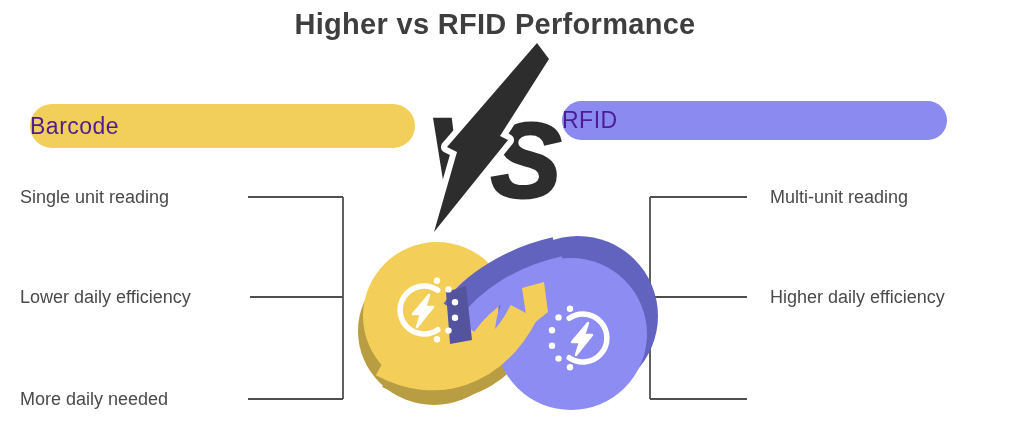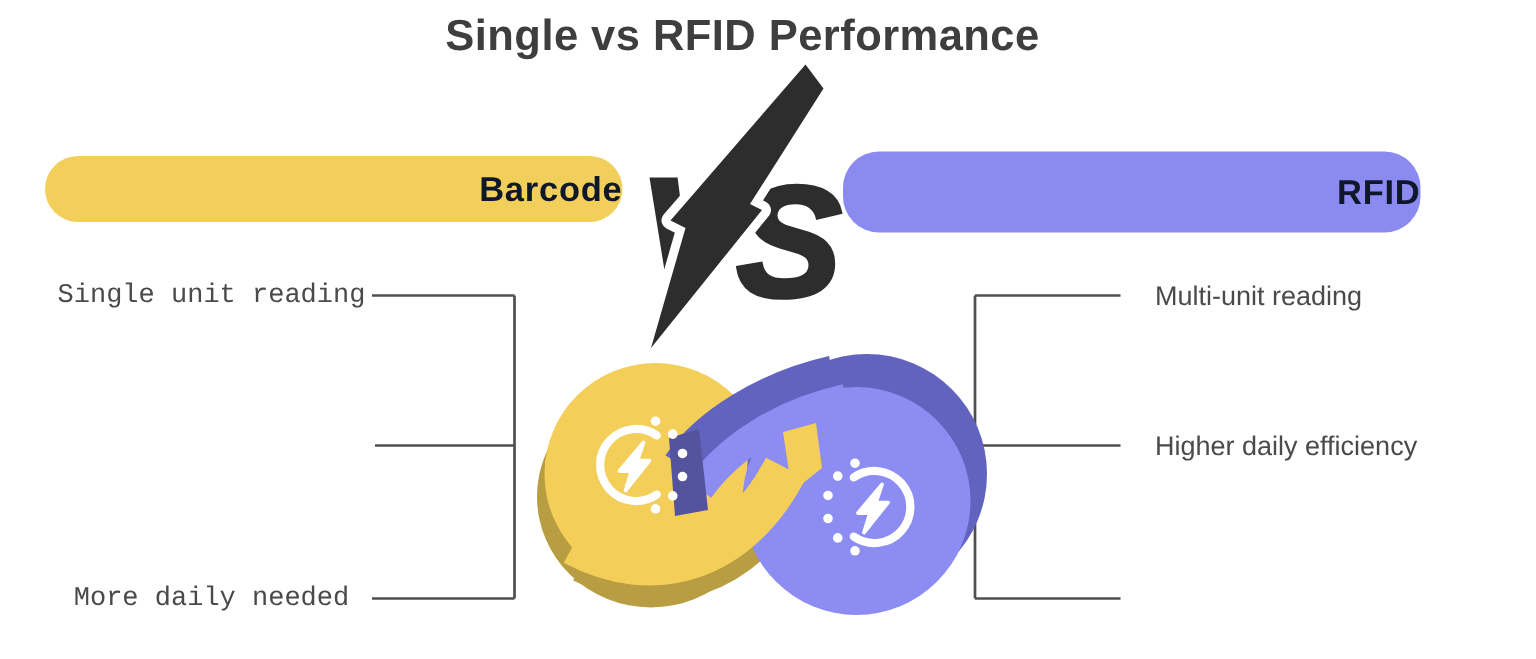--- a/index.html
+++ b/index.html
@@ -5,41 +5,41 @@
   html,body{margin:0;padding:0;background:#ffffff;}
   .canvas{
     position:relative;width:1024px;height:439px;background:#ffffff;
     overflow:hidden;font-family:"Liberation Sans",sans-serif;
   }
   .title{
     position:absolute;top:8px;left:0;width:990px;text-align:center;
     font-size:29px;font-weight:bold;color:#3E3E3E;letter-spacing:.3px;
   }
   .pill{
-    position:absolute;border-radius:24px;display:flex;align-items:center;justify-content:flex-end;
-    color:#0f172a;font-size:23px;font-weight:bold;letter-spacing:.5px;
+    position:absolute;border-radius:24px;display:flex;align-items:center;justify-content:flex-start;
+    color:#4c1d95;font-size:23px;font-weight:normal;letter-spacing:.5px;
   }
   .pill.barcode{left:30px;top:104px;width:385px;height:44px;background:#F2CE5B;}
-  .pill.rfid{left:562px;top:101px;width:385px;height:54px;background:#8A8AF0;}
+  .pill.rfid{left:562px;top:101px;width:385px;height:39px;background:#8A8AF0;}
   .row{position:absolute;height:24px;line-height:24px;font-size:18px;color:#4A4A4A;}
-  .row.left{left:20px;width:242px;text-align:center;font-family:Liberation Mono, monospace;}
+  .row.left{left:20px;width:242px;text-align:left;}
   .row.right{left:770px;width:246px;text-align:left;}
   .r1{top:185px;} .r2{top:285px;} .r3{top:387px;}
   svg.layer{position:absolute;left:0;top:0;width:1024px;height:439px;}
   .vs-letter{
     font-family:"Liberation Sans",sans-serif;font-style:italic;font-weight:bold;
     font-size:105px;fill:#2D2D2D;stroke:#2D2D2D;stroke-width:3;paint-order:stroke;
   }
 </style>
 </head>
 <body>
 
 <div class="canvas">
 
-  <div class="title">Single vs RFID Performance</div>
+  <div class="title">Higher vs RFID Performance</div>
 
   <svg class="layer" viewBox="0 0 1024 439" aria-hidden="true">
 
     <g stroke="#4F4F4F" stroke-width="1.8" fill="none">
       <path d="M343,197 V399"></path>
       <path d="M248,197 H343"></path>
       <path d="M250,297 H343"></path>
       <path d="M248,399 H343"></path>
     </g>
 
@@ -106,18 +106,19 @@
   </svg>
 
   <div class="pill barcode">
     <span>Barcode</span>
   </div>
   <div class="pill rfid">
     <span>RFID</span>
   </div>
 
   <div class="row left r1">Single unit reading</div>
+  <div class="row left r2">Lower daily efficiency</div>
   <div class="row left r3">More daily needed</div>
 
   <div class="row right r1">Multi-unit reading</div>
   <div class="row right r2">Higher daily efficiency</div>
 
 </div>
 
 </body></html>

